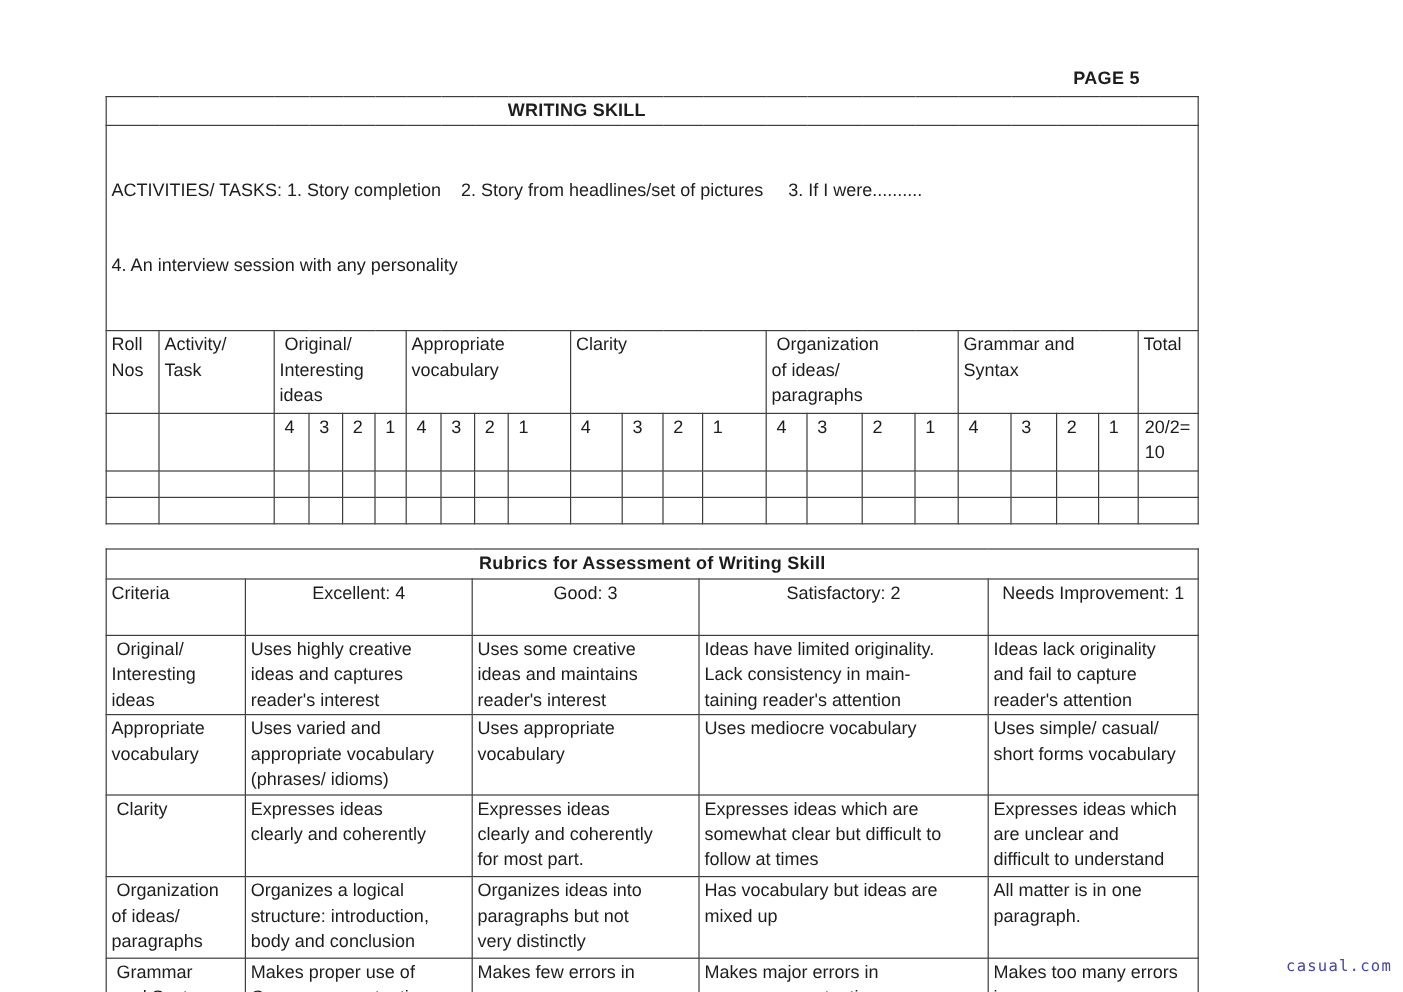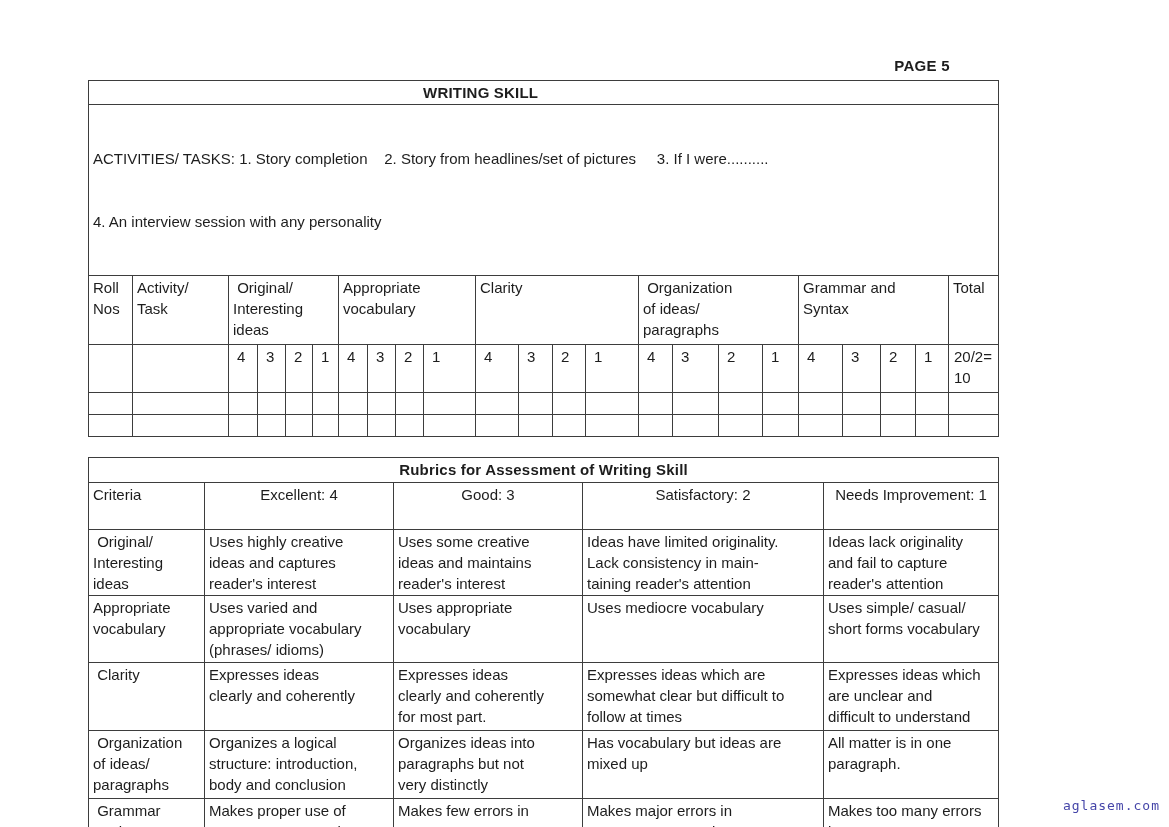--- a/index.html
+++ b/index.html
@@ -320,13 +320,13 @@
         <td>Makes too many errors
 in grammar,
 punctuation, sentence
 structure and syntax</td>
       </tr>
     </tbody>
   </table>
 
 </div>
 
-<div class="watermark">aglasem.com</div>
+<div class="watermark">casual.com</div>
 
 </body></html>

